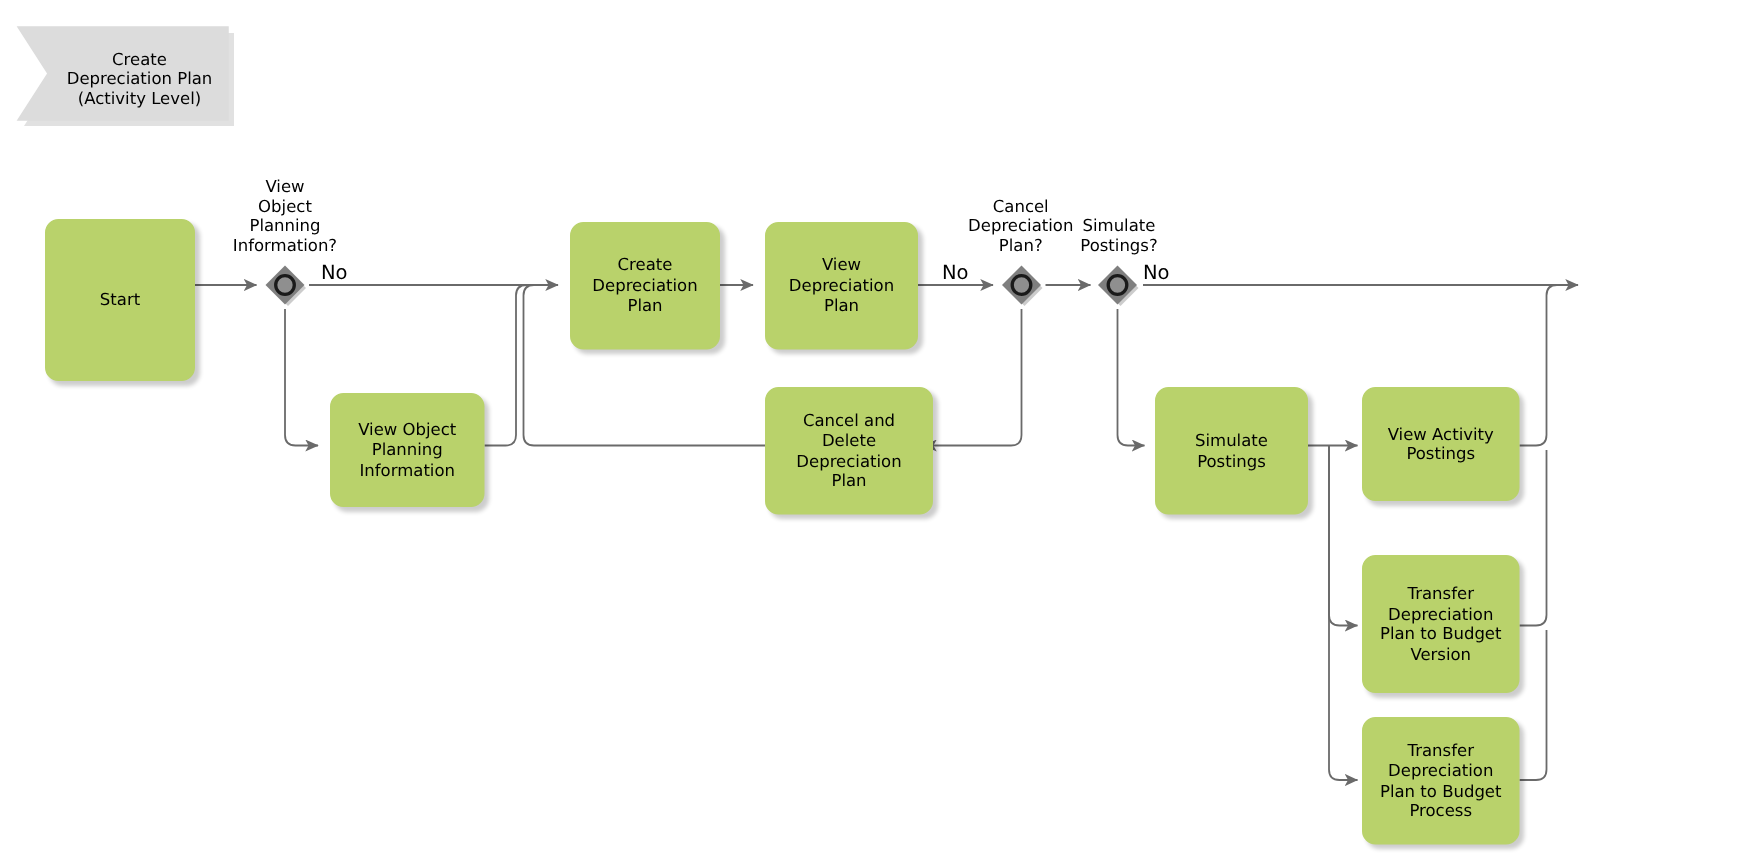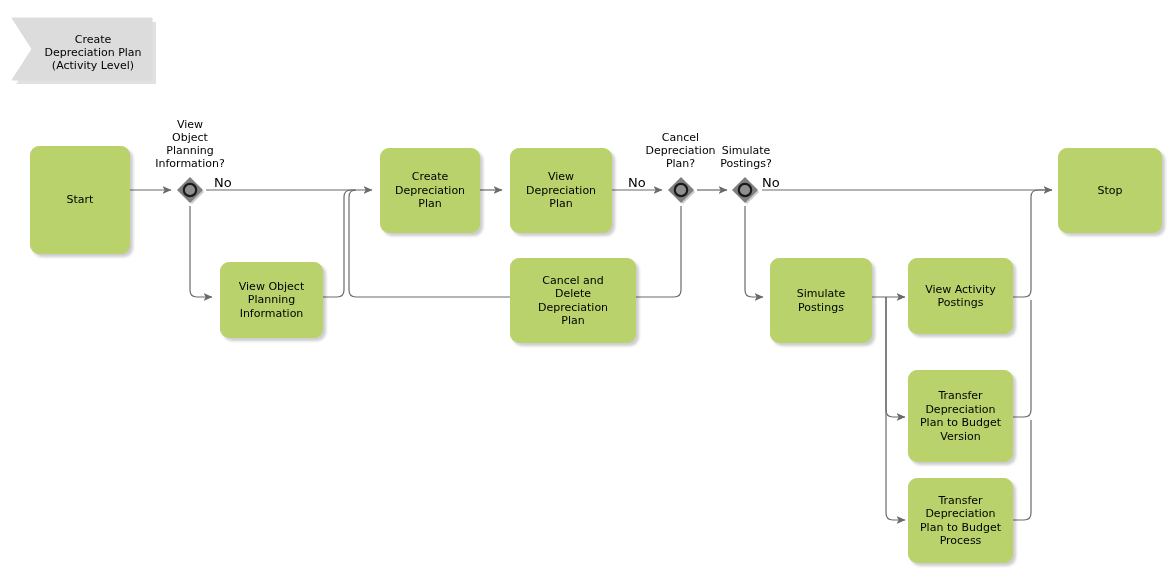--- a/index.html
+++ b/index.html
@@ -161,42 +161,41 @@
 Information</div>
 
   <div class="node" style="left:380px; top:148px; width:100px; height:85px;">Create
 Depreciation
 Plan</div>
 
   <div class="node" style="left:510px; top:148px; width:102px; height:85px;">View
 Depreciation
 Plan</div>
 
-  <div class="node" style="left:510px; top:258px; width:126px; height:85px;">Cancel and
+  <div class="node" style="left:510px; top:258px; width:112px; height:85px;">Cancel and
 Delete
 Depreciation
 Plan</div>
 
   <div class="node" style="left:770px; top:258px; width:102px; height:85px;">Simulate
 Postings</div>
 
   <div class="node" style="left:908px; top:258px; width:105px; height:76px;">View Activity
 Postings</div>
 
   <div class="node" style="left:908px; top:370px; width:105px; height:92px;">Transfer
 Depreciation
 Plan to Budget
 Version</div>
 
   <div class="node" style="left:908px; top:478px; width:105px; height:85px;">Transfer
 Depreciation
 Plan to Budget
 Process</div>
 
-  <div class="node" style="left:1058px; top:148px; width:104px; height:85px;">Stop</div>
 
   <div class="diamond" style="left:175px; top:175px;">
     <svg width="30" height="30" viewBox="0 0 30 30" xmlns="http://www.w3.org/2000/svg">
       <path d="M15,3 L27,15 L15,27 L3,15 z" fill="#9a9a9a" opacity="0.5" transform="translate(2,2)"></path>
       <path d="M15,2 L28,15 L15,28 L2,15 z" fill="#7f7f7f"></path>
       <circle cx="15" cy="15" r="6.2" fill="#8f8f8f" stroke="#1a1a1a" stroke-width="2.2"></circle>
     </svg>
   </div>
 
   <div class="diamond" style="left:666px; top:175px;">

